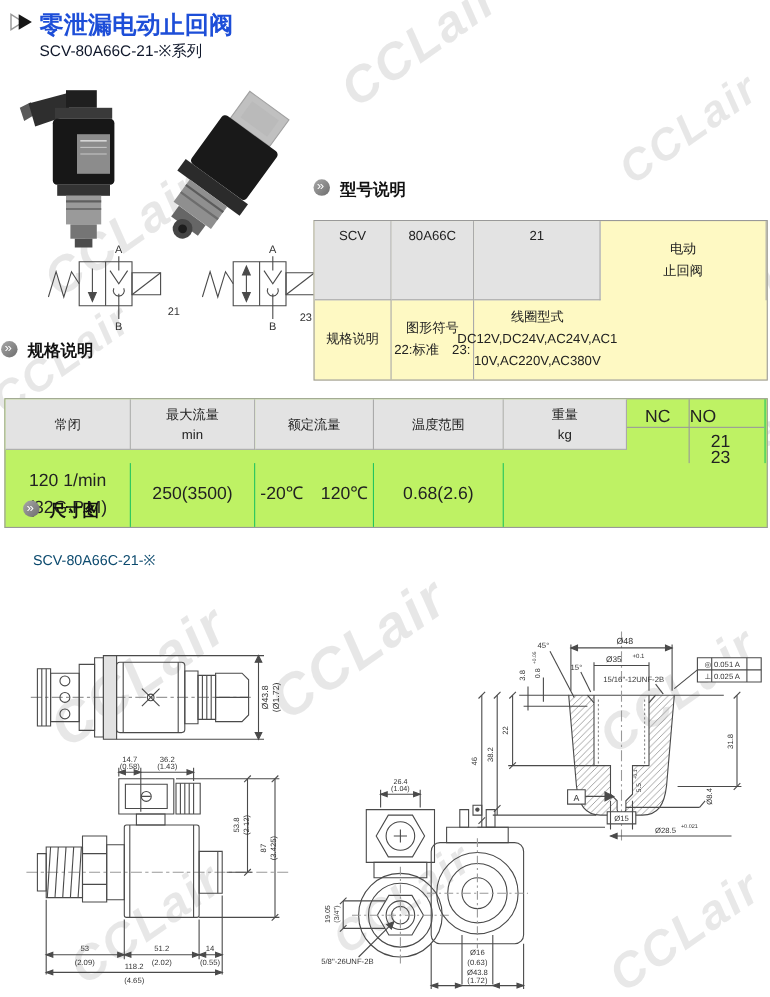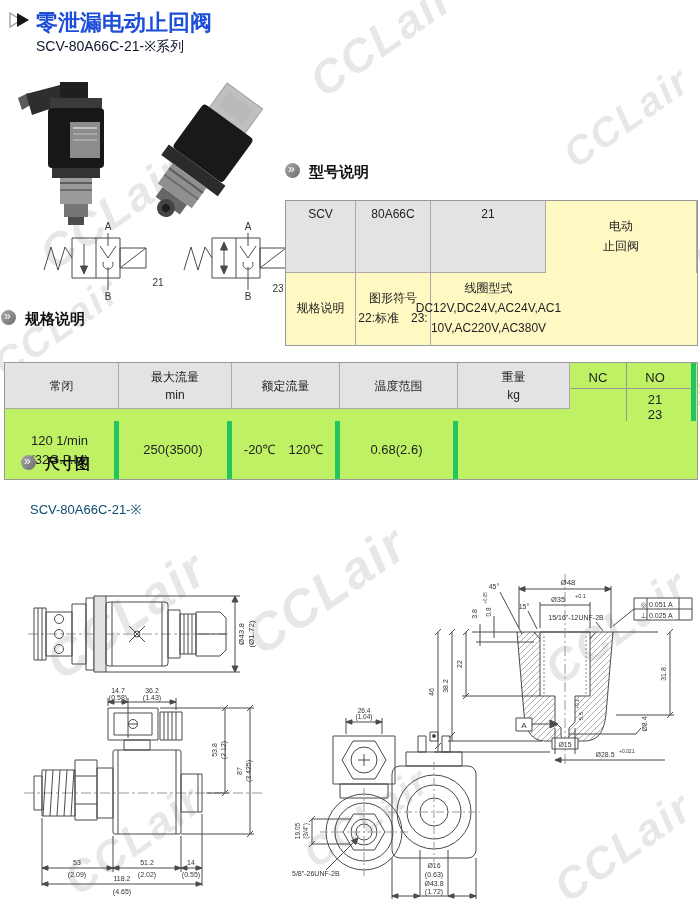--- a/index.html
+++ b/index.html
@@ -24,25 +24,25 @@
         text-align:center;font-size:12px;padding:6px 0 5px 0;color:#222;}
   .mt-b{border-right:1px solid #aaa;text-align:center;font-size:12px;white-space:pre-line;
         line-height:1.65;display:flex;align-items:center;justify-content:center;min-height:66px;padding:3px 1px;}
   .no-r{border-right:none;}
   
   .spec-table{position:absolute;left:4px;top:342px;width:692px;border:1px solid #999;
               display:grid;grid-template-columns:114px 113px 108px 118px 112px 126px;background:#bef264;margin-top:20px;}
   .st-h{background:#e3e3e3;border-right:1px solid #aaa;border-bottom:1px solid #aaa;
         display:flex;align-items:center;justify-content:center;text-align:center;font-size:12px;
         white-space:pre-line;height:45px;line-height:1.5;color:#222;}
-  .st-b{border-right:5px solid #22c55e;font-size:13px;display:flex;align-items:center;justify-content:center;
+  .st-b{border-right:1px solid #22c55e;font-size:16px;display:flex;align-items:center;justify-content:center;
         text-align:center;white-space:pre-line;height:58px;line-height:1.5;}
   .st-nc{position:relative;display:block;}
   .st-nc .nc-pos{position:absolute;left:0;top:5px;width:56px;text-align:center;}
-  .st-nc .no-pos{position:absolute;left:57px;top:5px;width:56px;text-align:center;}
+  .st-nc .no-pos{position:absolute;left:57px;top:5px;width:56px;text-align:left;}
   .st-nc .nc-hline{position:absolute;left:0;right:0;top:25px;border-top:1px solid #999;}
   .st-nc .nc-vline{position:absolute;left:56px;top:0;bottom:0;border-left:1px solid #999;}
   .st-nc .s21{position:absolute;left:57px;top:27px;width:56px;text-align:center;}
   .st-nc .s23{position:absolute;left:57px;top:42px;width:56px;text-align:center;}
   svg{position:absolute;overflow:visible;}
   svg text{font-family:"Liberation Sans",sans-serif;fill:#333;}
   .dwg line,.dwg path,.dwg rect,.dwg circle,.dwg polyline{vector-effect:non-scaling-stroke;}
 </style>
 </head>
 <body>

